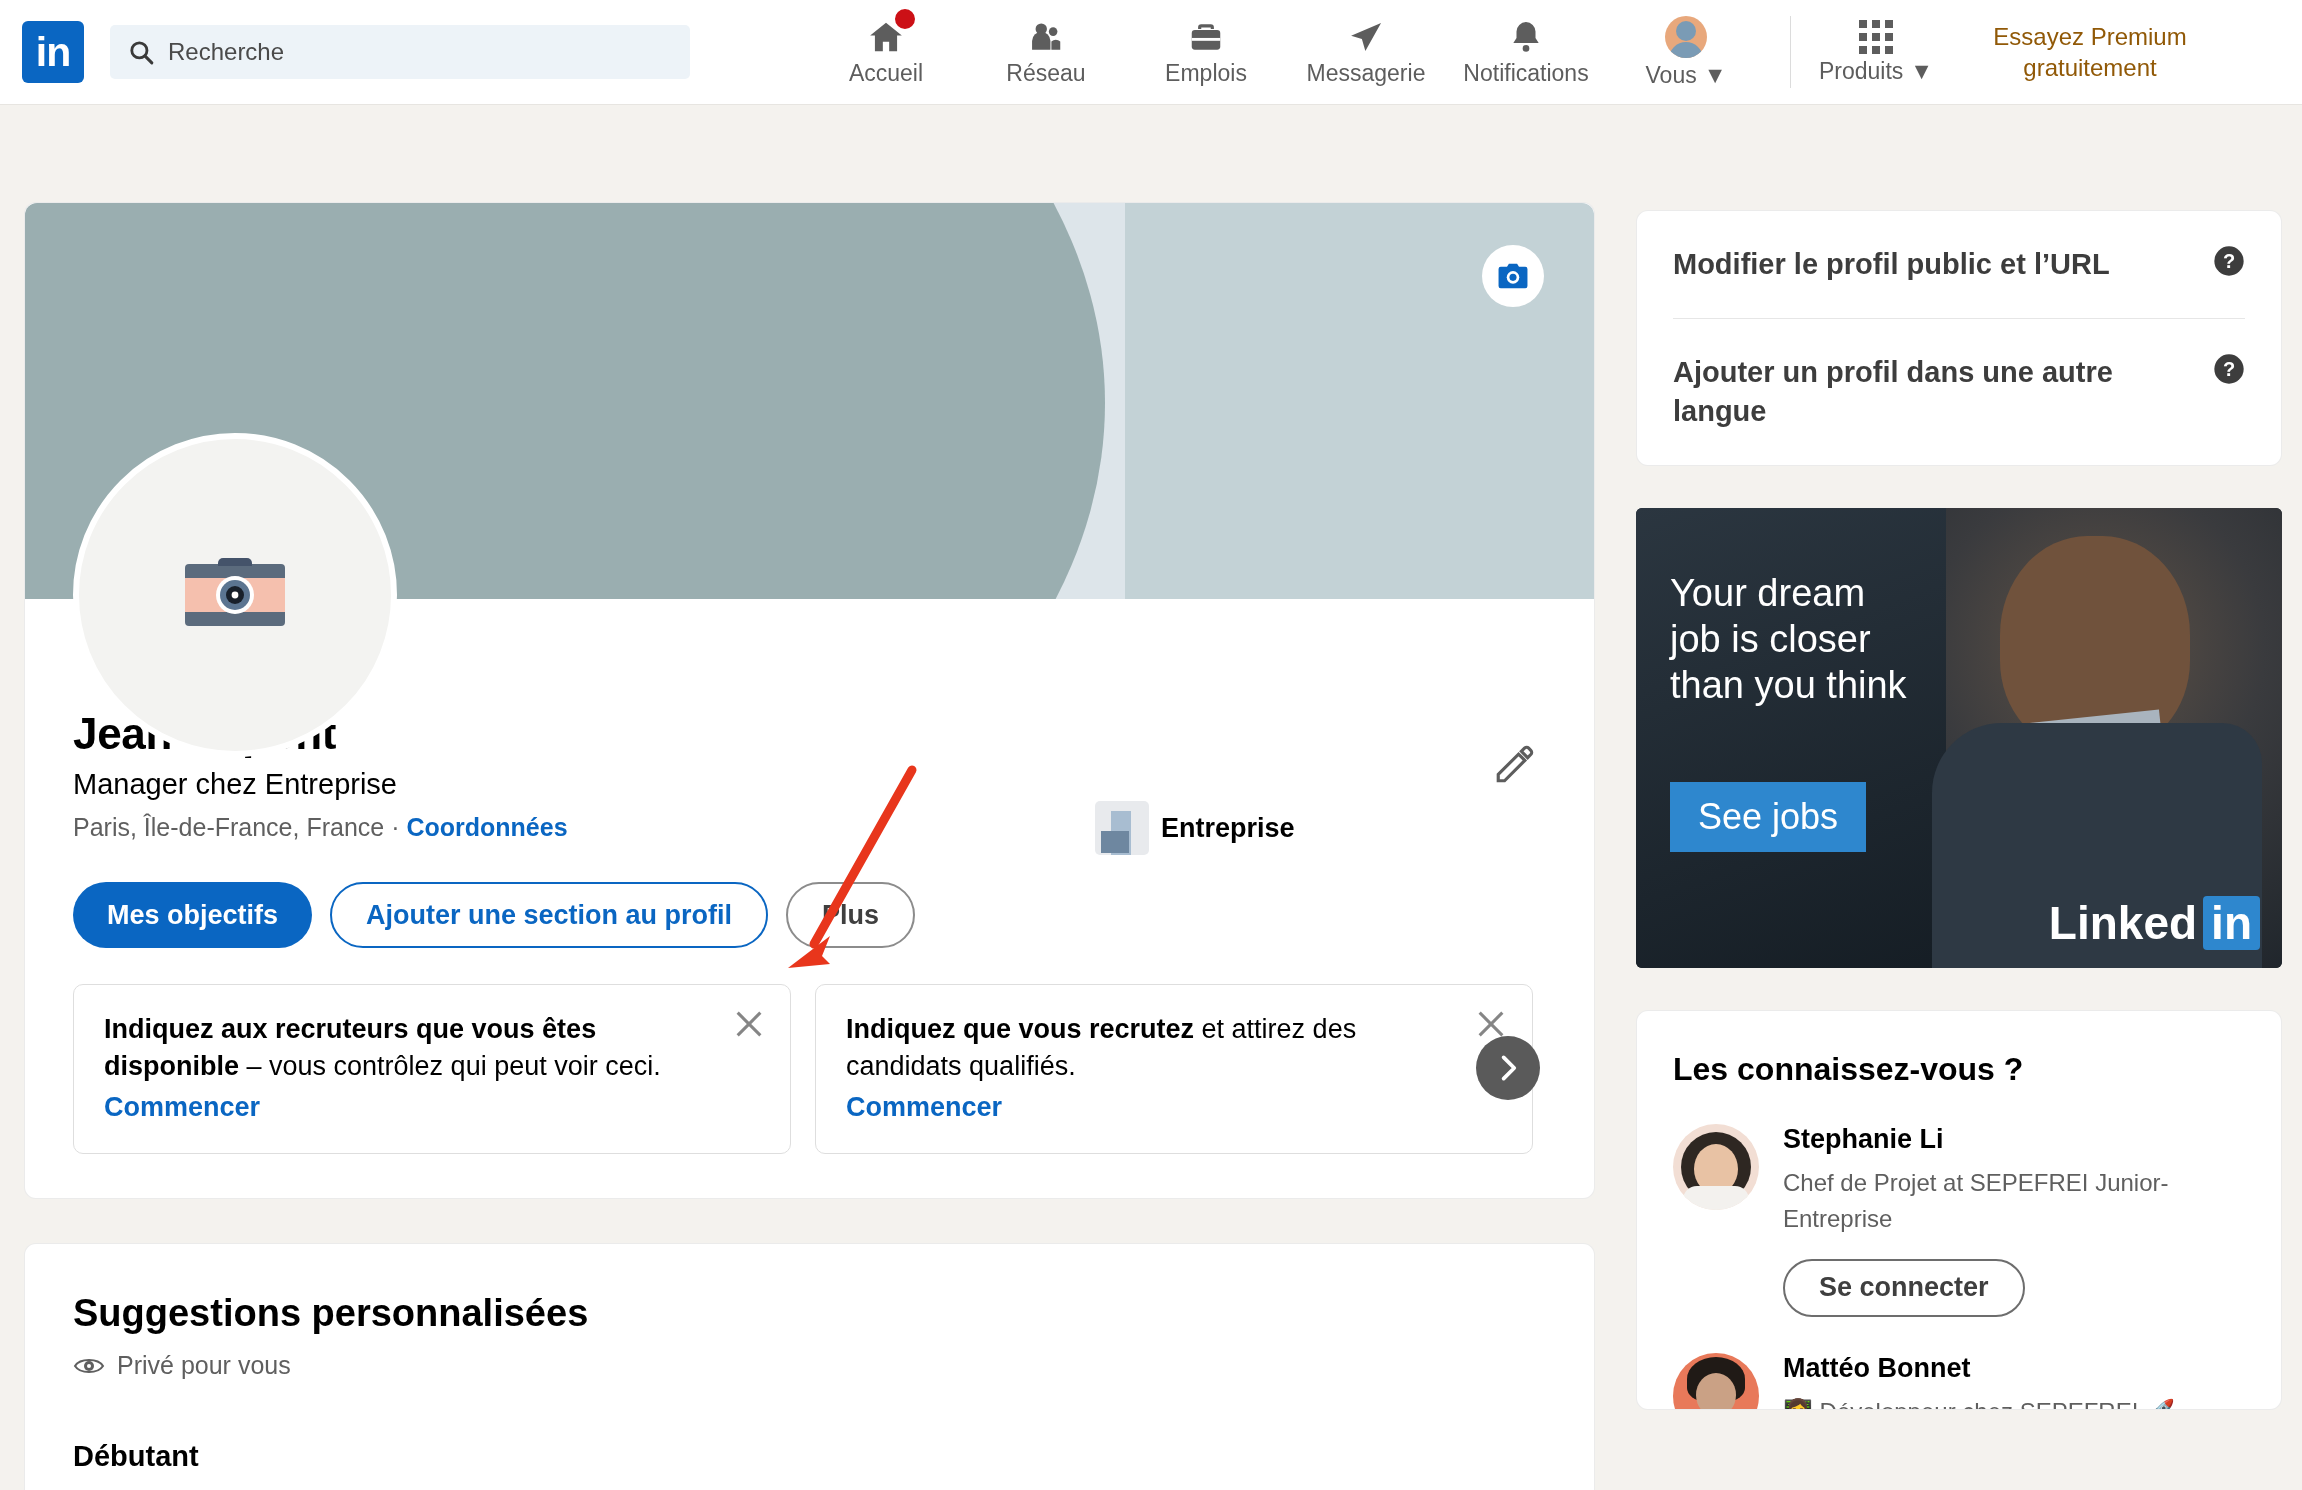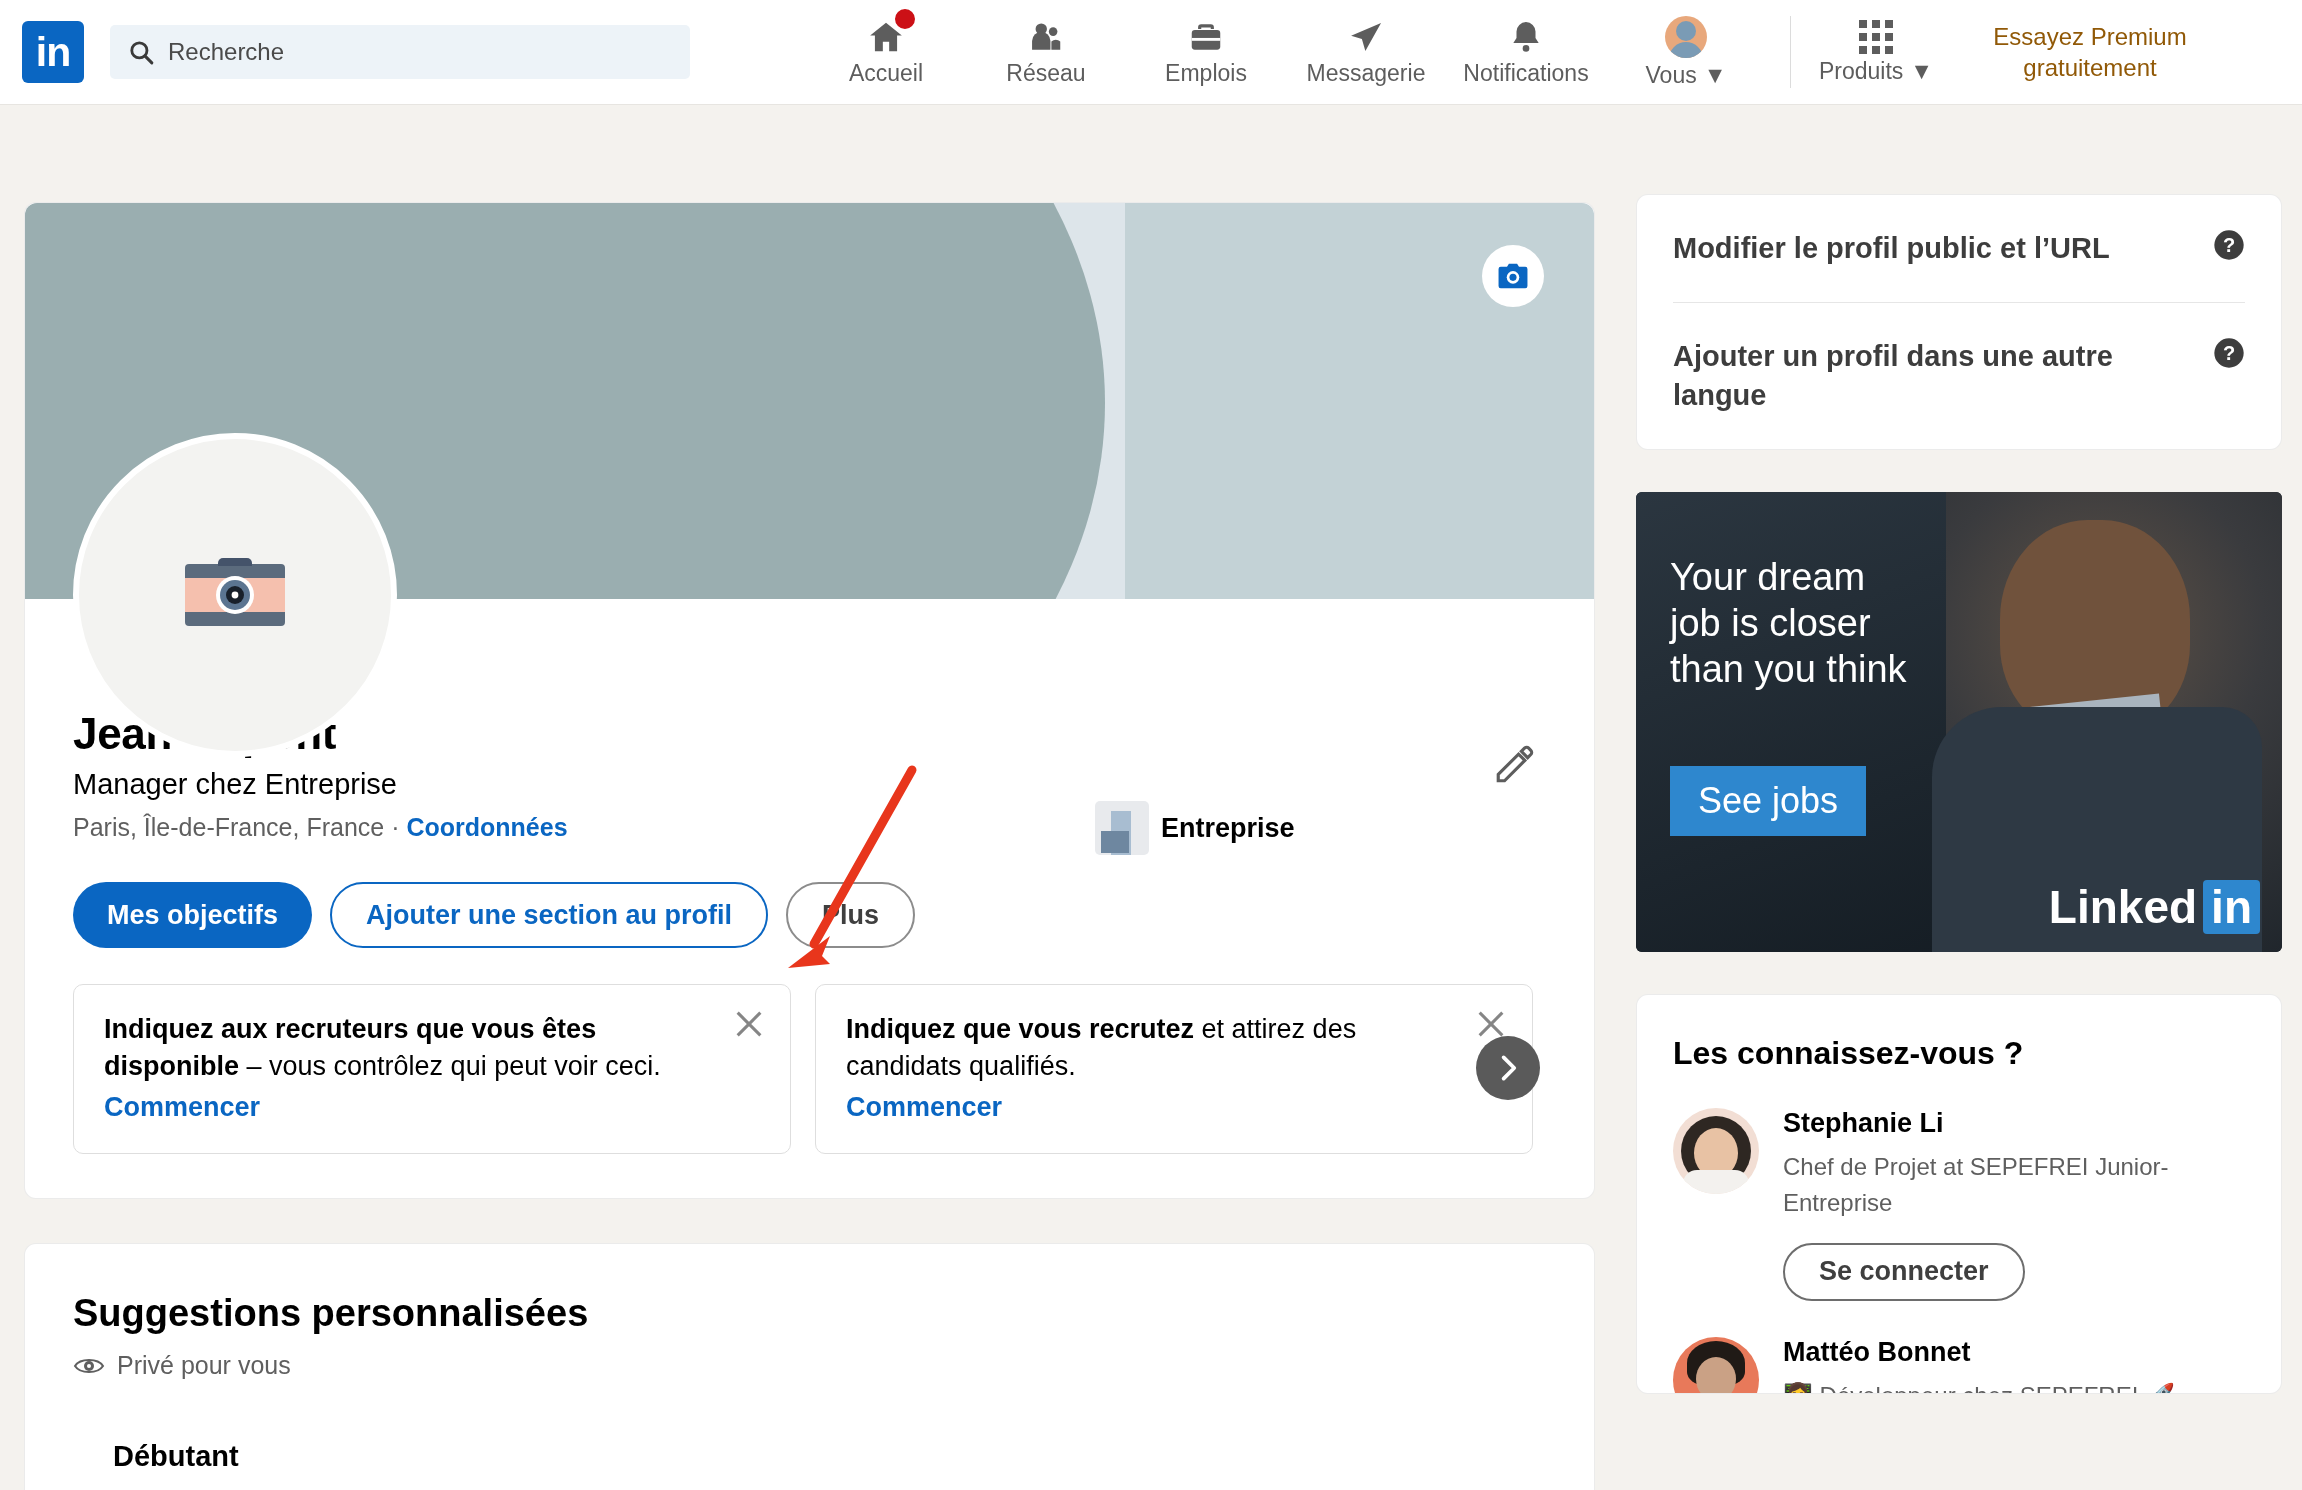--- a/index.html
+++ b/index.html
@@ -68,21 +68,21 @@
   .grid-icon i { width: 8px; height: 8px; background: #5d5d5d; display: block; }
 
   .premium {
     color: #915907; font-size: 24px; line-height: 1.3; text-align: center;
     width: 250px; margin-left: 14px; cursor: pointer;
   }
 
   
   .page { position: absolute; top: 104px; left: 0; width: 2302px; height: 1386px; }
   .col-left { position: absolute; left: 24px; top: 98px; width: 1571px; }
-  .col-right { position: absolute; left: 1636px; top: 90px; width: 646px; }
+  .col-right { position: absolute; left: 1636px; top: 106px; width: 646px; }
 
   .card {
     background: #ffffff; border-radius: 12px;
     border: 1px solid rgba(0,0,0,.08);
   }
 
   
   .cover { position: relative; height: 396px; border-radius: 12px 12px 0 0; overflow: hidden; }
   .cover .band-b { position:absolute; left:980px; top:0; width:120px; height:100%; background:#dde5ea; }
   .cover .blob {
@@ -158,21 +158,21 @@
     width: 64px; height: 64px; border-radius: 50%;
     background: #5a5a5a; color:#fff;
     display:flex; align-items:center; justify-content:center;
     font-size: 34px; cursor: pointer; z-index: 6;
   }
 
   
   .sugg { margin-top: 44px; padding: 48px 48px 0 48px; height: 300px; overflow: hidden; position: relative; }
   .sugg-title { font-size: 38px; font-weight: bold; color:#000; }
   .sugg-private { display:flex; align-items:center; gap: 12px; margin-top: 16px; font-size: 25px; color:#5f5f5f; }
-  .sugg-level { font-size: 29px; font-weight: bold; color:#000; margin-top: 60px; margin-left: 40px; }
+  .sugg-level { font-size: 29px; font-weight: bold; color:#000; margin-top: 60px; }
 
   
   .rc-card { background:#fff; border:1px solid rgba(0,0,0,.08); border-radius: 12px; }
   .rc-row {
     display:flex; align-items:flex-start; justify-content:space-between;
     padding: 34px 36px; gap: 20px; cursor: pointer;
   }
   .rc-row .rtext { font-size: 29px; color:#3d3d3d; font-weight: bold; line-height: 1.34; }
   .rc-sep { height:1px; background:#e6e6e6; margin: 0 36px; }
   .help-icon { flex: 0 0 auto; width: 32px; height: 32px; }

